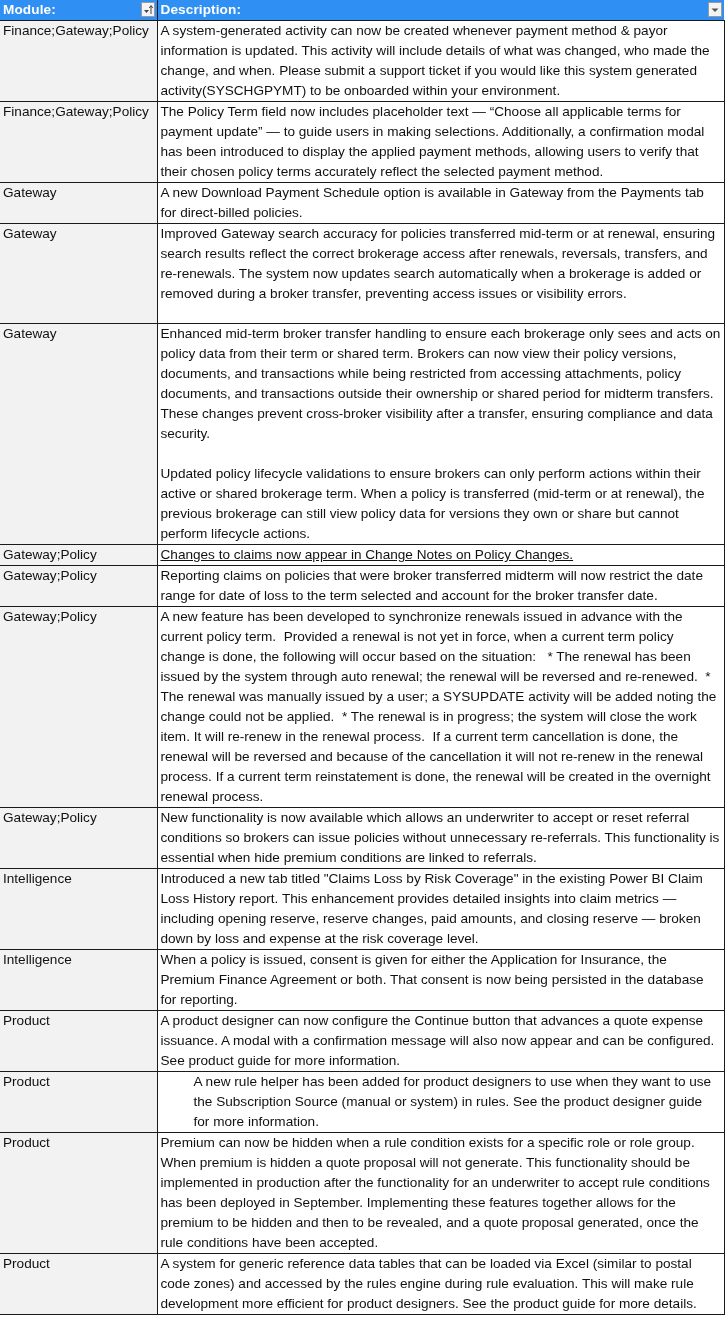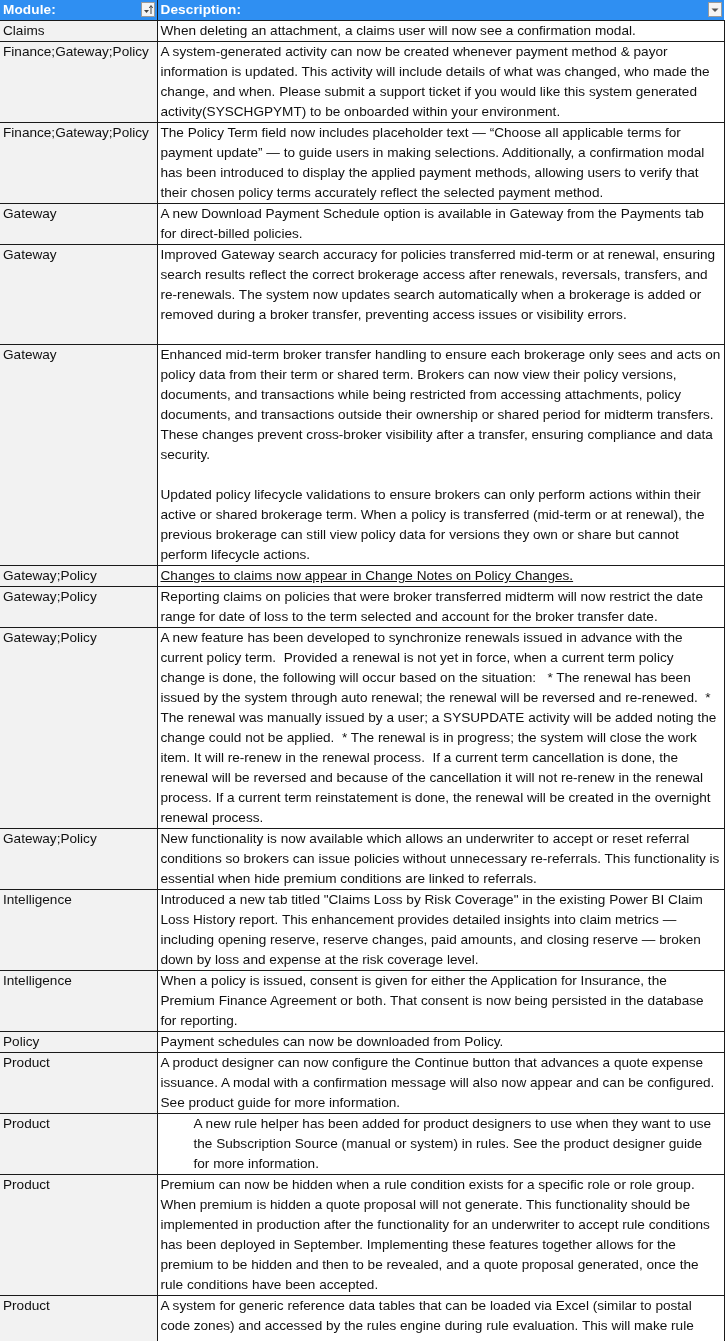--- a/index.html
+++ b/index.html
@@ -61,24 +61,20 @@
           <span class="filter-btn desc-btn">
             <svg width="10" height="8" viewBox="0 0 10 8">
               <path d="M1.5 2.5 L8.5 2.5 L5 6 Z" fill="#555"></path>
             </svg>
           </span>
         </th>
       </tr>
     </thead>
     <tbody>
       <tr>
-        <td class="mod" style="height: 19px;">Claims</td>
-        <td class="desc" style="height: 19px;">When deleting an attachment, a claims user will now see a confirmation modal.</td>
-      </tr>
-      <tr>
         <td class="mod" style="height: 79px;">Finance;Gateway;Policy</td>
         <td class="desc" style="height: 79px;">A system-generated activity can now be created whenever payment method &amp; payor information is updated. This activity will include details of what was changed, who made the change, and when. Please submit a support ticket if you would like this system generated activity(SYSCHGPYMT) to be onboarded within your environment.</td>
       </tr>
       <tr>
         <td class="mod" style="height: 79px;">Finance;Gateway;Policy</td>
         <td class="desc" style="height: 79px;">The Policy Term field now includes placeholder text — “Choose all applicable terms for payment update” — to guide users in making selections. Additionally, a confirmation modal has been introduced to display the applied payment methods, allowing users to verify that their chosen policy terms accurately reflect the selected payment method.</td>
       </tr>
       <tr>
         <td class="mod" style="height: 39px;">Gateway</td>
         <td class="desc" style="height: 39px; margin-left: 48px;">A new Download Payment Schedule option is available in Gateway from the Payments tab for direct-billed policies.</td>
@@ -111,24 +107,20 @@
       </tr>
       <tr>
         <td class="mod" style="height: 79px;">Intelligence</td>
         <td class="desc" style="height: 79px;">Introduced a new tab titled "Claims Loss by Risk Coverage" in the existing Power BI Claim Loss History report. This enhancement provides detailed insights into claim metrics — including opening reserve, reserve changes, paid amounts, and closing reserve — broken down by loss and expense at the risk coverage level.</td>
       </tr>
       <tr>
         <td class="mod" style="height: 59px;">Intelligence</td>
         <td class="desc" style="height: 59px; margin-top: 40px;">When a policy is issued, consent is given for either the Application for Insurance, the Premium Finance Agreement or both. That consent is now being persisted in the database for reporting.</td>
       </tr>
       <tr>
-        <td class="mod" style="height: 19px;">Policy</td>
-        <td class="desc" style="height: 19px;">Payment schedules can now be downloaded from Policy.</td>
-      </tr>
-      <tr>
         <td class="mod" style="height: 59px;">Product</td>
         <td class="desc" style="height: 59px;">A product designer can now configure the Continue button that advances a quote expense issuance. A modal with a confirmation message will also now appear and can be configured. See product guide for more information.</td>
       </tr>
       <tr>
         <td class="mod" style="height: 59px;">Product</td>
         <td class="desc" style="height: 59px; padding-left: 36px;">A new rule helper has been added for product designers to use when they want to use the Subscription Source (manual or system) in rules. See the product designer guide for more information.</td>
       </tr>
       <tr>
         <td class="mod" style="height: 119px;">Product</td>
         <td class="desc" style="height: 119px;">Premium can now be hidden when a rule condition exists for a specific role or role group. When premium is hidden a quote proposal will not generate. This functionality should be implemented in production after the functionality for an underwriter to accept rule conditions has been deployed in September. Implementing these features together allows for the premium to be hidden and then to be revealed, and a quote proposal generated, once the rule conditions have been accepted.</td>

